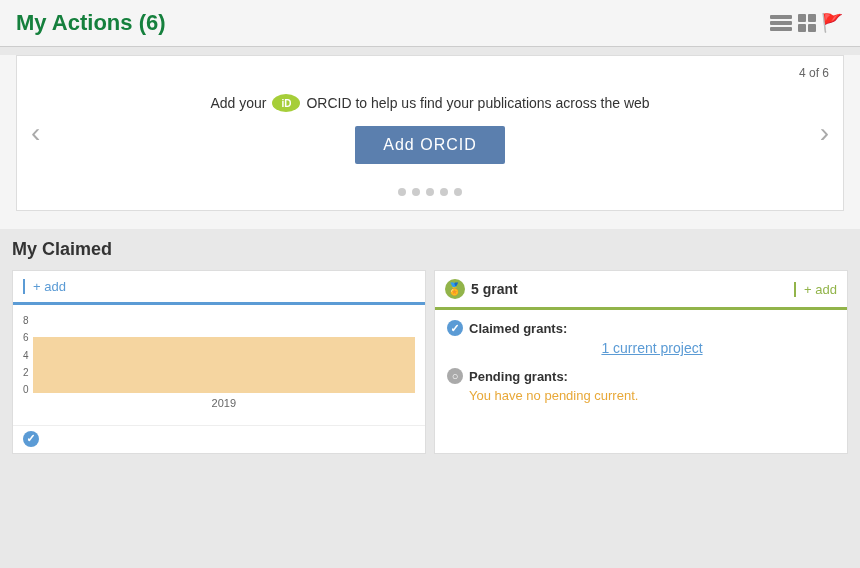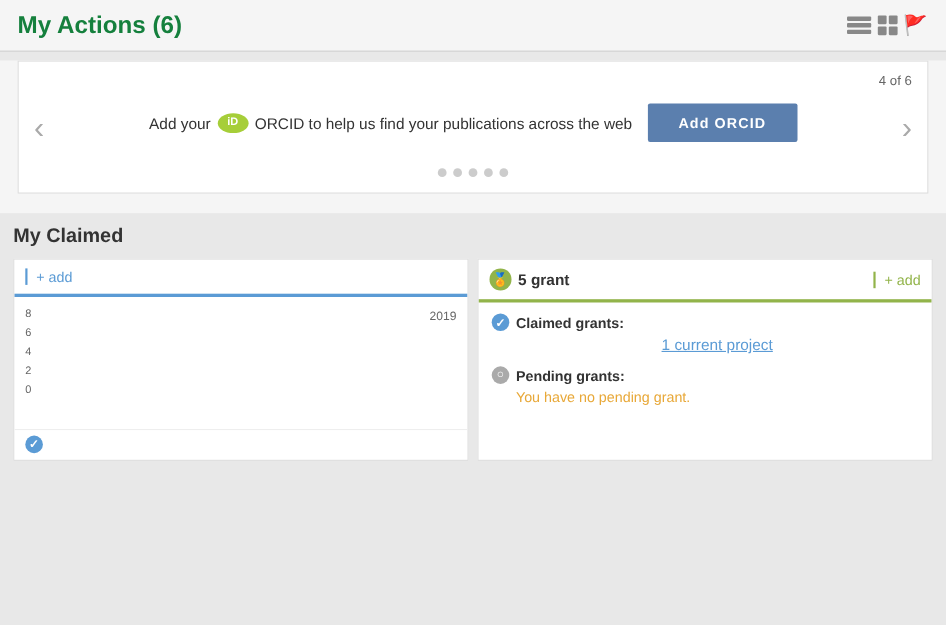--- a/index.html
+++ b/index.html
@@ -80,21 +80,21 @@
       color: #666;
       padding-right: 14px;
       margin-bottom: 4px;
     }
     .carousel-content {
       display: flex;
       align-items: center;
       justify-content: center;
       padding: 10px 60px 16px;
       text-align: center;
-      flex-direction: row;
+      flex-direction: column;
       gap: 14px;
     }
     .carousel-text {
       font-size: 14px;
       color: #333;
       display: flex;
       align-items: center;
       gap: 6px;
     }
     .orcid-logo {
@@ -107,22 +107,22 @@
       justify-content: center;
       color: white;
       font-size: 10px;
       font-weight: bold;
     }
     .add-orcid-btn {
       background: #5b7fae;
       color: white;
       border: none;
       padding: 10px 28px;
-      font-size: 13px;
-      font-weight: bold;
+      font-size: 16px;
+      font-weight: normal;
       letter-spacing: 1px;
       cursor: pointer;
       border-radius: 2px;
     }
     .carousel-nav {
       position: absolute;
       top: 50%;
       transform: translateY(-50%);
       font-size: 28px;
       color: #aaa;
@@ -244,22 +244,21 @@
       align-items: flex-end;
       padding-right: 4px;
       font-size: 10px;
       color: #666;
       height: 80px;
       margin-top: 2px;
     }
     .chart-bars {
       flex: 1;
       display: flex;
-      flex-direction: row;
-      justify-content: flex-end;
+      flex-direction: column;
     }
     .bar-container {
       display: flex;
       align-items: flex-end;
       height: 80px;
       padding-bottom: 0;
     }
     .bar {
       width: 100%;
       background: #f5d5a0;
@@ -442,19 +441,19 @@
             <span>Claimed grants:</span>
           </div>
           <a class="grant-link">1 current project</a>
         </div>
 
         <div class="grant-item">
           <div class="grant-item-title">
             <span class="pending-icon">○</span>
             <span>Pending grants:</span>
           </div>
-          <span class="grant-no-item">You have no pending grant.</span>
+          <span class="grant-no-item">You have no pending current.</span>
         </div>
       </div>
     </div>
 
   </div>
 </div>
 
 </body></html>

